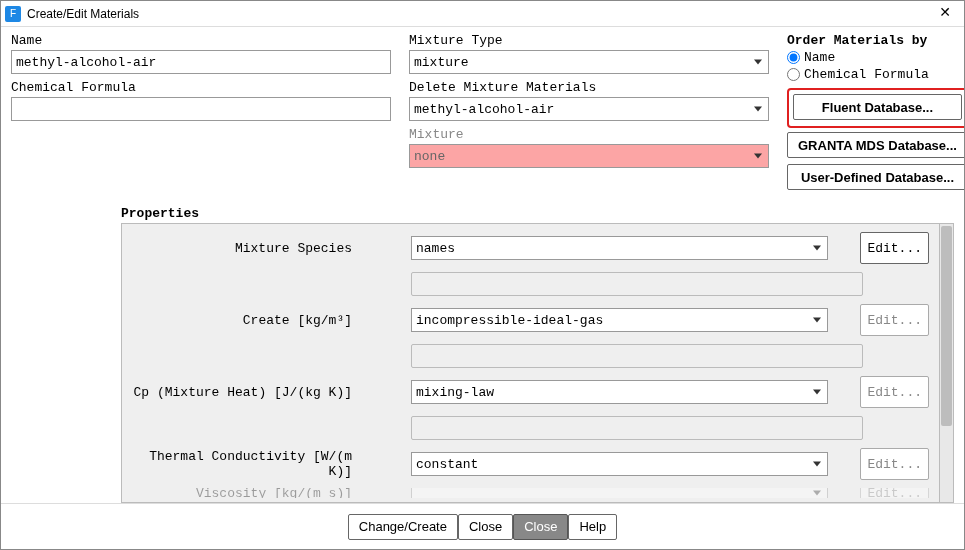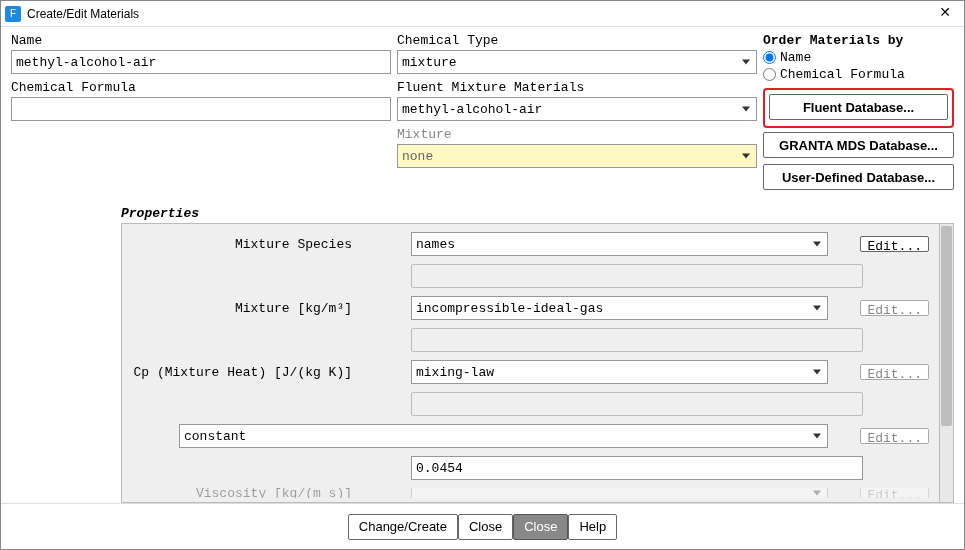--- a/index.html
+++ b/index.html
@@ -50,21 +50,21 @@
   }
   .content {
     flex: 1;
     padding: 6px 10px 0 10px;
     overflow: hidden;
     display: flex;
     flex-direction: column;
   }
   .top {
     display: flex;
-    gap: 6px;
+    gap: 18px;
   }
   .col-left { flex: 0 0 380px; }
   .col-mid  { flex: 0 0 360px; }
   .col-right{ flex: 1; }
   .field-label {
     margin-bottom: 2px;
   }
   .field-label.disabled { color: #888; }
   input[type=text], .combo, .value-ro {
     width: 100%;
@@ -75,21 +75,21 @@
     font-family: inherit;
     font-size: 13px;
     position: relative;
   }
   .combo {
     display: flex;
     align-items: center;
     position: relative;
     cursor: pointer;
   }
-  .combo.disabled { background: #fef9c3; color: #666; }
+  .combo.disabled { background: #fca5a5; color: #666; }
   .combo .tri {
     position: absolute;
     right: 6px;
     top: 50%;
     transform: translateY(-50%);
     width: 0; height: 0;
     border-left: 4px solid transparent;
     border-right: 4px solid transparent;
     border-top: 5px solid #333;
   }
@@ -121,21 +121,20 @@
   .properties-wrap {
     flex: 1;
     margin-top: 10px;
     display: flex;
     flex-direction: column;
     overflow: hidden;
   }
   .properties-label {
     padding-left: 110px;
     font-weight: bold;
-    font-style: italic;
   }
   .properties-panel {
     flex: 1;
     background: #efefef;
     border: 1px solid #bbb;
     margin: 2px 0 0 110px;
     position: relative;
     overflow-y: hidden;
     display: flex;
   }
@@ -153,21 +152,21 @@
     flex: 0 0 220px;
     text-align: right;
   }
   .prop-field { flex: 1; padding-left: 47px; }
   .prop-edit {
     border: 1px solid #666;
     background: #fff;
     font-family: inherit;
     font-size: 13px;
     padding: 2px 6px;
-    height: 16px;
+    height: 32px;
     cursor: pointer;
     border-radius: 2px;
     margin-left: 20px;
   }
   .prop-edit:disabled { color: #888; border-color: #aaa; }
   .readonly-field {
     background: #efefef;
     border: 1px solid #bbb;
     height: 24px;
     border-radius: 2px;
@@ -217,26 +216,26 @@
     <div class="top">
 
       <div class="col-left">
         <div class="field-label">Name</div>
         <input type="text" class="row-gap" value="methyl-alcohol-air" style="">
         <div class="field-label">Chemical Formula</div>
         <input type="text" value="" style="">
       </div>
 
       <div class="col-mid">
-        <div class="field-label">Chemical Type</div>
+        <div class="field-label">Mixture Type</div>
         <div class="combo row-gap">
           <span>mixture</span>
           <span class="tri"></span>
         </div>
-        <div class="field-label">Fluent Mixture Materials</div>
+        <div class="field-label">Delete Mixture Materials</div>
         <div class="combo row-gap">
           <span>methyl-alcohol-air</span>
           <span class="tri"></span>
         </div>
         <div class="field-label disabled">Mixture</div>
         <div class="combo disabled">
           <span>none</span>
           <span class="tri"></span>
         </div>
       </div>
@@ -276,21 +275,21 @@
           </div>
           <div class="prop-row">
             <div class="prop-label"></div>
             <div class="prop-field">
                 <div class="readonly-field"></div>
               </div>
             <span style="width:54px"></span>
           </div>
 
           <div class="prop-row">
-            <div class="prop-label">Mixture [kg/m³]</div>
+            <div class="prop-label">Create [kg/m³]</div>
             <div class="prop-field">
               <div class="combo">
                 <span>incompressible-ideal-gas</span>
                 <span class="tri"></span>
               </div>
             </div>
             <button class="prop-edit" disabled="">Edit...</button>
           </div>
           <div class="prop-row">
             <div class="prop-label"></div>
@@ -312,34 +311,28 @@
           </div>
           <div class="prop-row">
             <div class="prop-label"></div>
             <div class="prop-field">
                 <div class="readonly-field"></div>
               </div>
             <span style="width:54px"></span>
           </div>
 
           <div class="prop-row">
+            <div class="prop-label">Thermal Conductivity [W/(m K)]</div>
             <div class="prop-field">
               <div class="combo">
                 <span>constant</span>
                 <span class="tri"></span>
               </div>
             </div>
             <button class="prop-edit" disabled="">Edit...</button>
-          </div>
-          <div class="prop-row">
-            <div class="prop-label"></div>
-            <div class="prop-field">
-              <input type="text" value="0.0454" style="">
-            </div>
-            <span style="width:54px"></span>
           </div>
 
           <div class="prop-row" style="opacity:0.35; overflow:hidden; height:10px">
             <div class="prop-label">Viscosity [kg/(m s)]</div>
             <div class="prop-field">
                 <div class="combo">
                   <span></span>
                   <span class="tri"></span>
                 </div>
               </div>

